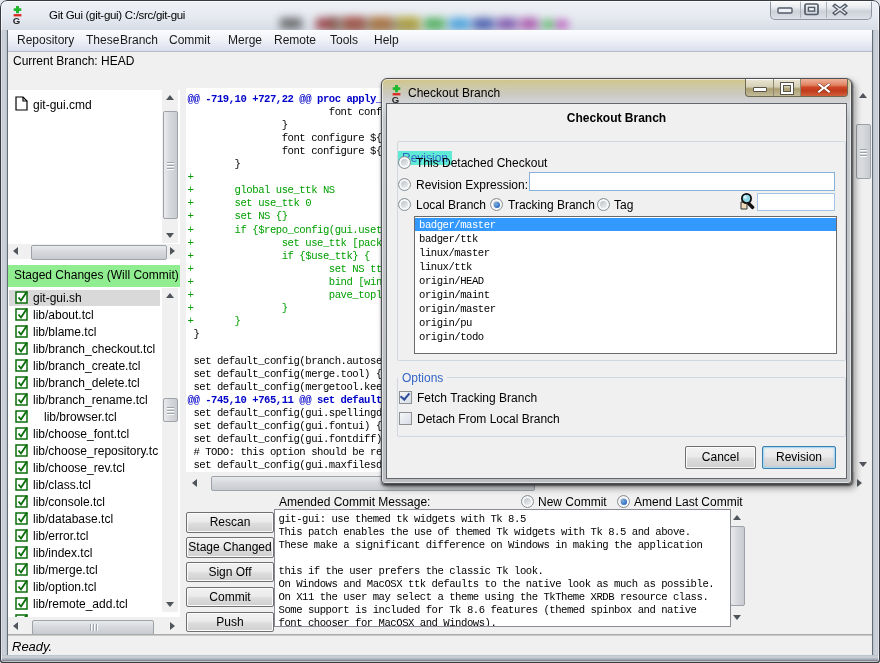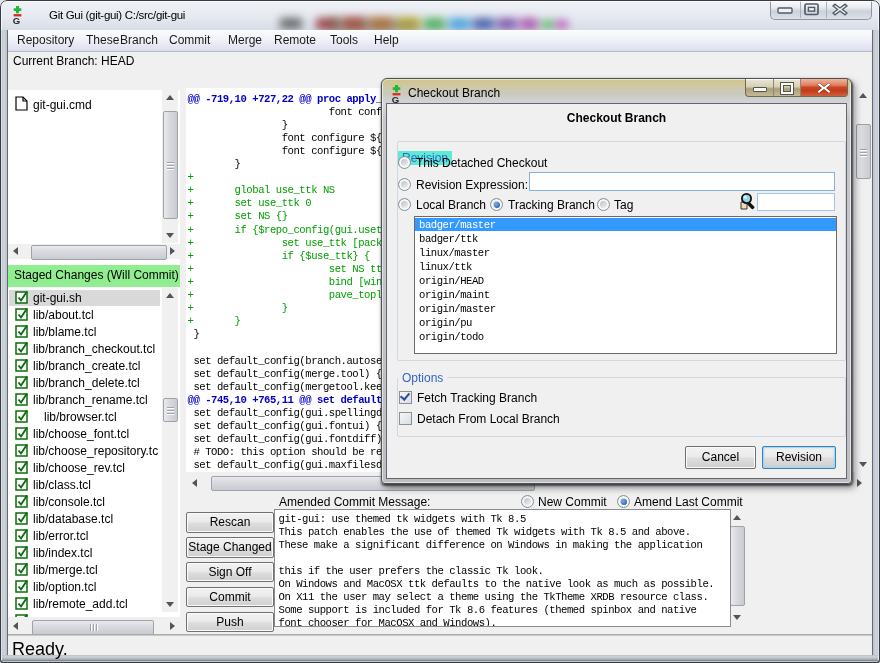--- a/index.html
+++ b/index.html
@@ -20,21 +20,21 @@
 #menubar{left:0;top:0;width:864px;height:21px;background:linear-gradient(#fbfcfe,#f0f2f8 45%,#dde1ef 95%,#d5d9e8);border-bottom:1px solid #b8bccb;font-size:12px;color:#1a1a1a;}
 #menubar span{position:absolute;top:3px;}
 #curbranch{left:5px;top:24px;font-size:12px;color:#000;}
 .hdr{font-size:12px;color:#000;}
 #unstagedHdr{left:0;top:39px;width:172px;height:21px;background:#faa37e;}
 #unstagedHdr span,#stagedHdr span{position:absolute;left:6px;top:3px;}
 #unstagedList{left:0;top:60px;width:172px;height:198px;background:#fff;}
 #stagedHdr{left:0;top:235px;width:172px;height:22px;background:#90ee90;}
 #stagedList{left:0;top:258px;width:172px;height:329px;background:#fff;overflow:hidden;}
 #statusline{left:0;top:605px;width:864px;height:2px;border-top:1px solid #c9c9c9;box-shadow:0 -1px 0 #ababab;}
-#ready{left:4px;top:609px;font-size:18px;}
+#ready{left:4px;top:609px;font-size:13px;font-style:italic;}
 
 #diffHdr{left:178px;top:35px;width:686px;height:23px;background:#ffd700;font-size:12px;}
 #diffArea{left:178px;top:58px;width:669px;height:384px;background:#fff;overflow:hidden;}
 .dln{position:absolute;left:1.5px;white-space:pre;font-family:"Liberation Mono",monospace;font-size:10.6px;letter-spacing:-0.47px;line-height:13.1px;}
 .blue{color:#0000c8;font-weight:bold;}
 .grn{color:#00a000;}
 
 .btn{position:absolute;border:1px solid #707070;border-radius:2px;background:linear-gradient(#f2f2f2,#ebebeb 45%,#dddddd 55%,#cfcfcf);font-size:12px;text-align:center;color:#000;box-shadow:inset 0 0 0 1px #fbfbfb;}
 #commitmsg{left:266px;top:479px;width:455px;height:116px;background:#fff;border:1px solid #898c95;overflow:hidden;}
 .cln{position:absolute;left:3.5px;white-space:pre;font-family:"Liberation Mono",monospace;font-size:10.6px;letter-spacing:-0.47px;line-height:13.1px;}

